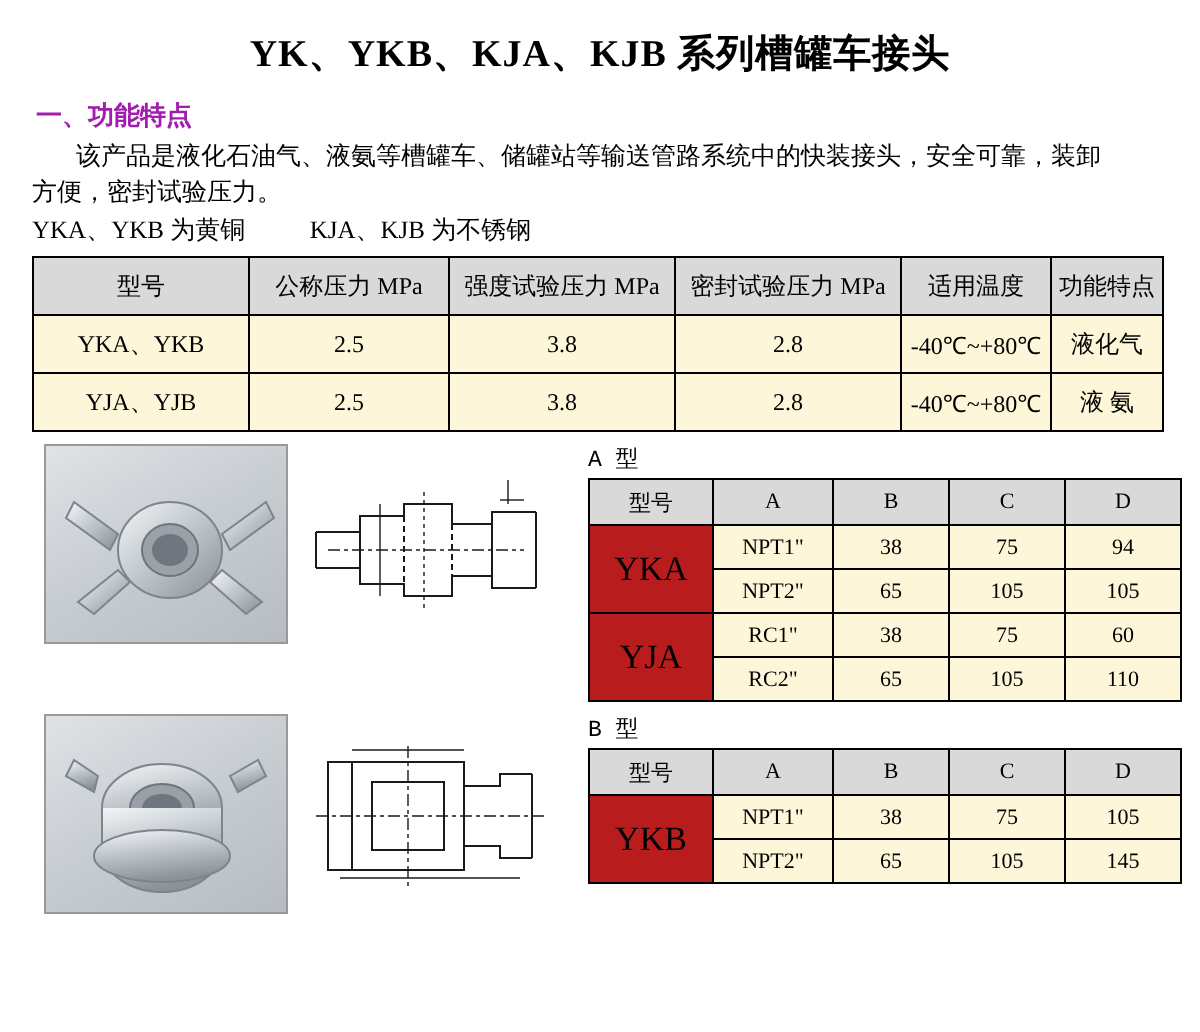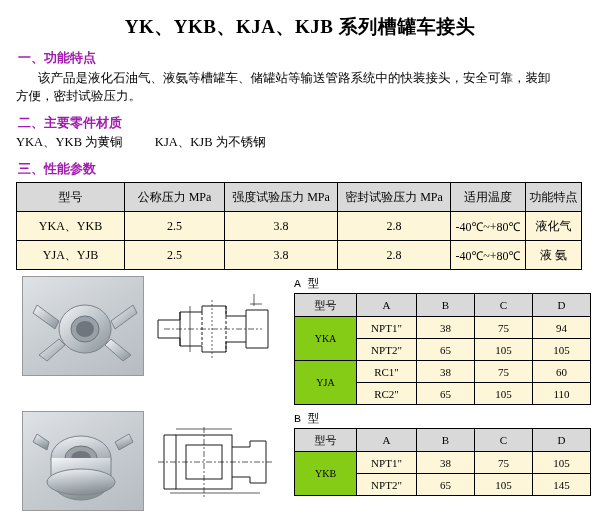--- a/index.html
+++ b/index.html
@@ -131,45 +131,43 @@
     font-family: "Liberation Serif", serif;
   }
   table.dim thead td {
     background: #d9d9d9;
     height: 20px;
   }
   table.dim tbody td {
     background: #fdf6d8;
   }
   table.dim tbody td.model {
-    background: #84cc16;
-    font-size: 10px;
+    background: #b91c1c;
+    font-size: 17px;
   }
 </style>
 </head>
 <body>
 
 <div class="page">
 
   <div class="title">YK、YKB、KJA、KJB 系列槽罐车接头</div>
 
   <div class="section-head">一、功能特点</div>
   <div class="para">
     <span class="indent">该产品是液化石油气、液氨等槽罐车、储罐站等输送管路系统中的快装接头，安全可靠，装卸</span>
     <span>方便，密封试验压力。</span>
   </div>
 
-  <div class="section-head">二、主要零件材质</div>
   <div class="material-line">
     <span>YKA、YKB 为黄铜</span>
     <span class="gap"></span>
     <span>KJA、KJB 为不锈钢</span>
   </div>
 
-  <div class="section-head">三、性能参数</div>
 
   <table class="spec">
     <colgroup>
       <col style="width:108px">
       <col style="width:100px">
       <col style="width:113px">
       <col style="width:113px">
       <col style="width:75px">
       <col style="width:56px">
     </colgroup>

